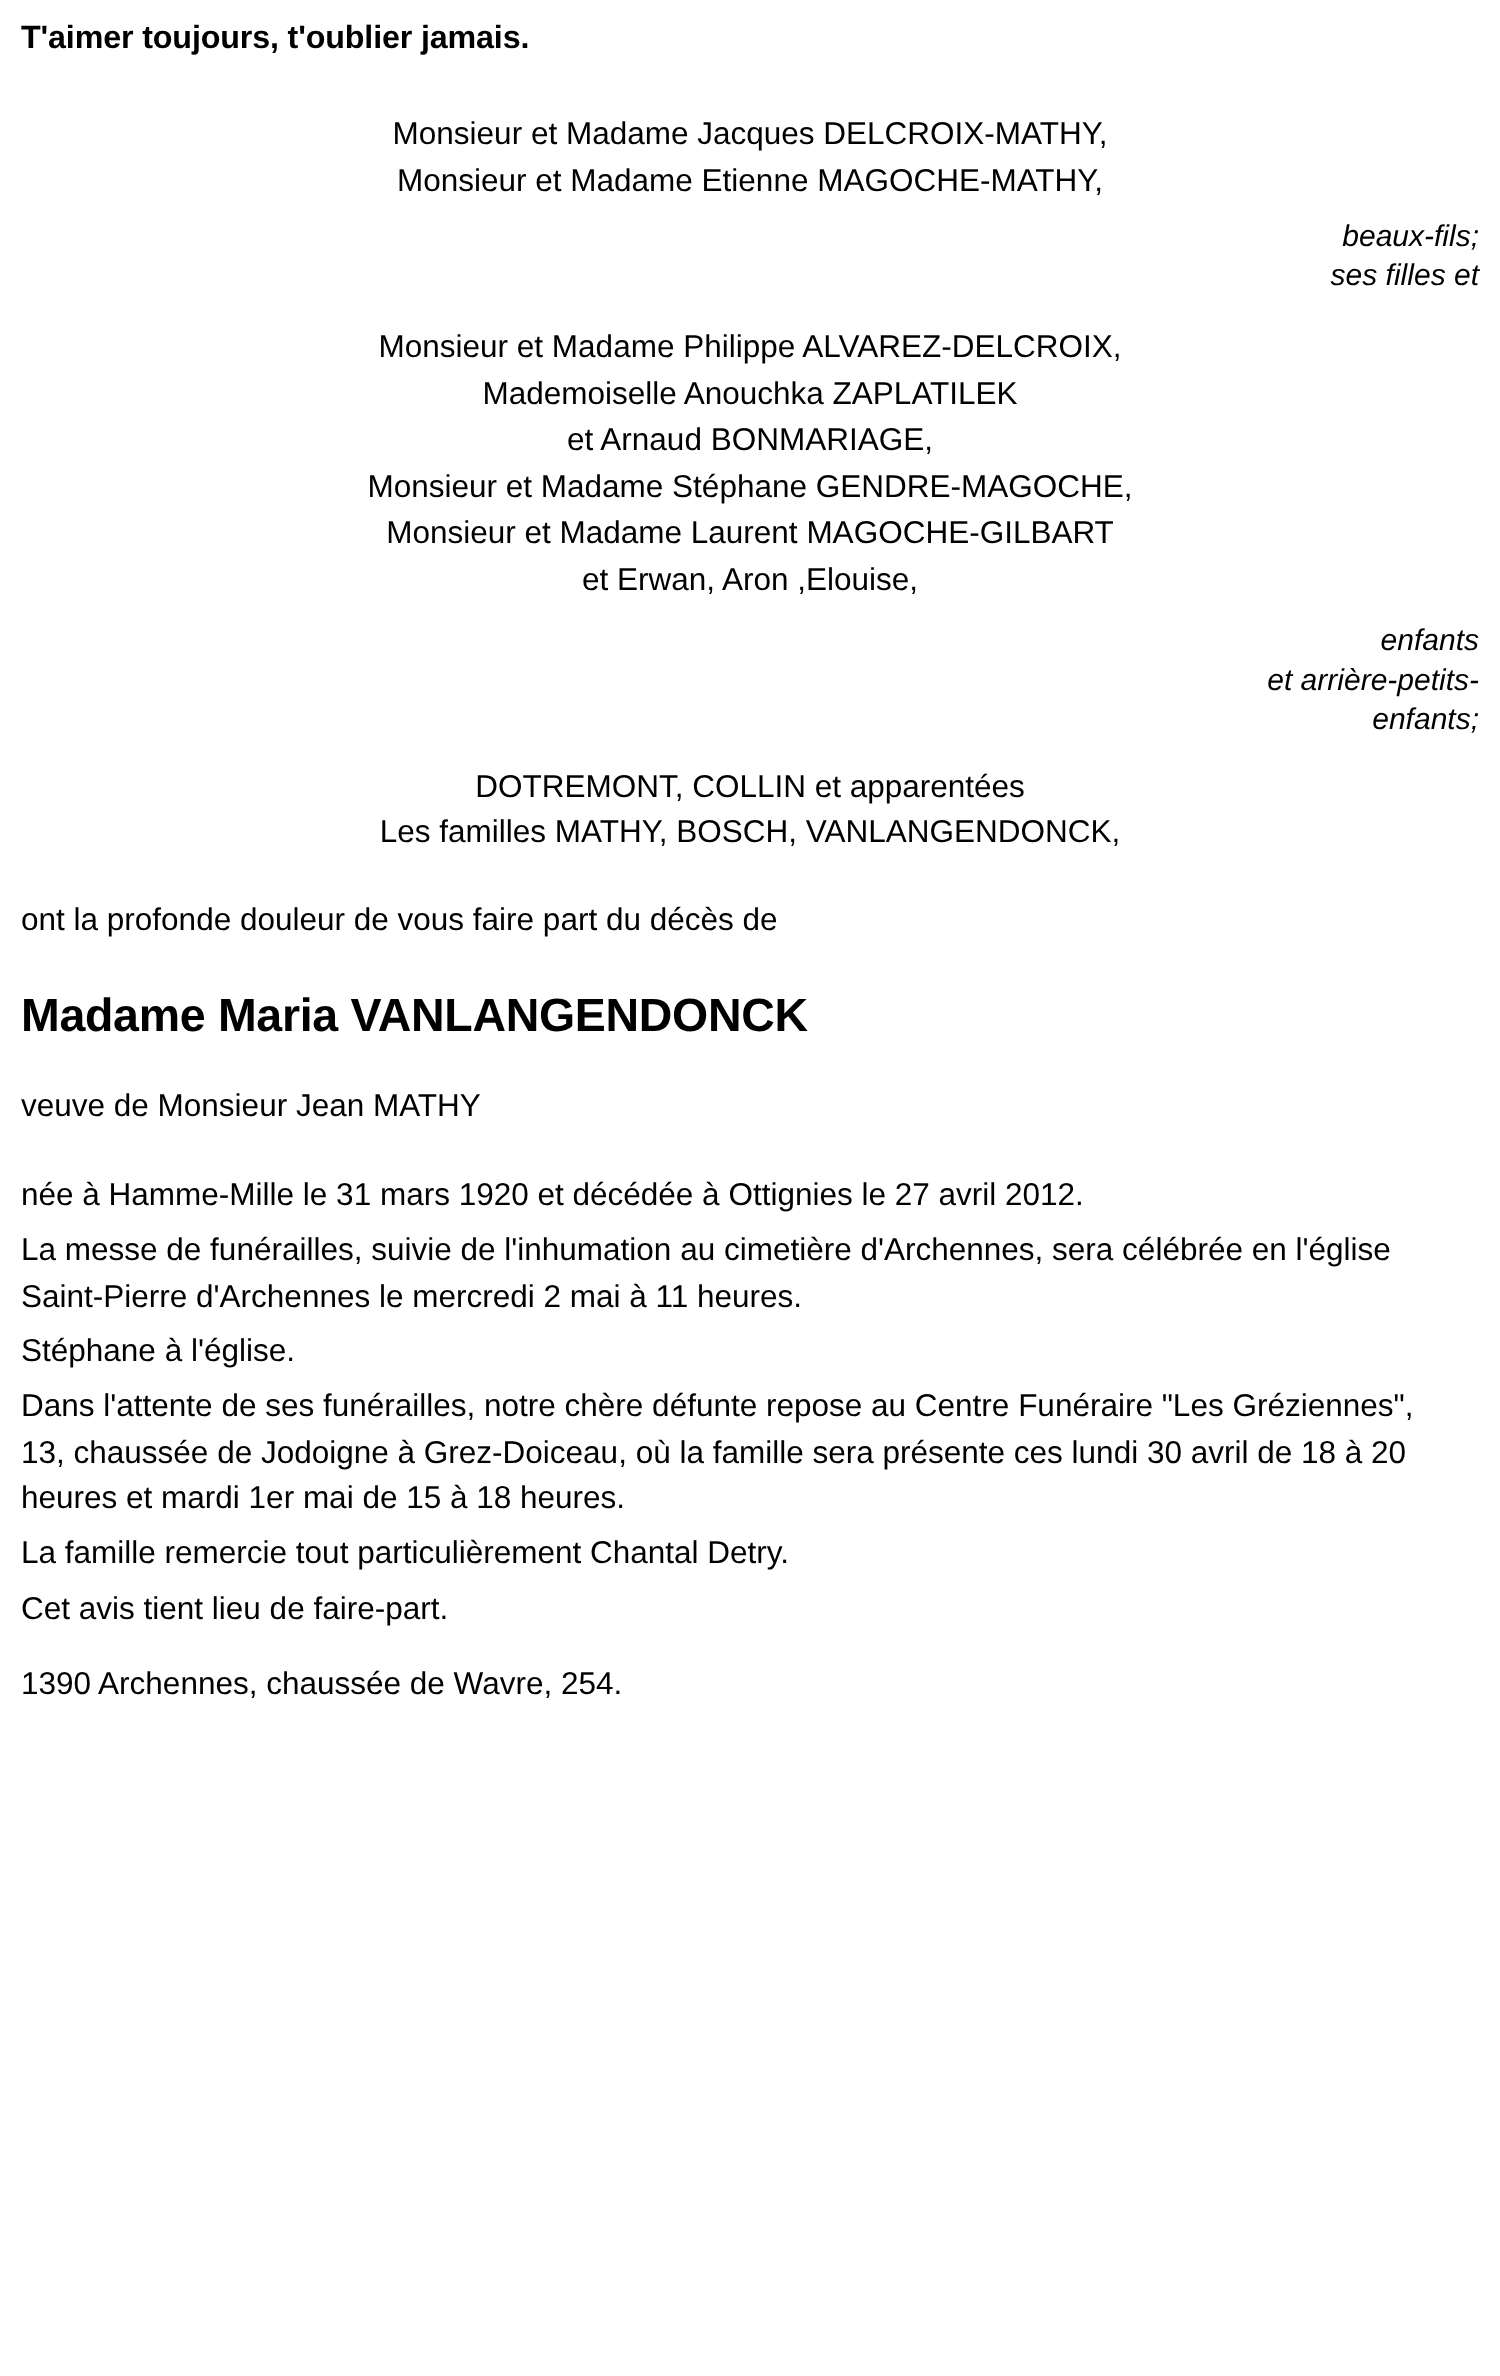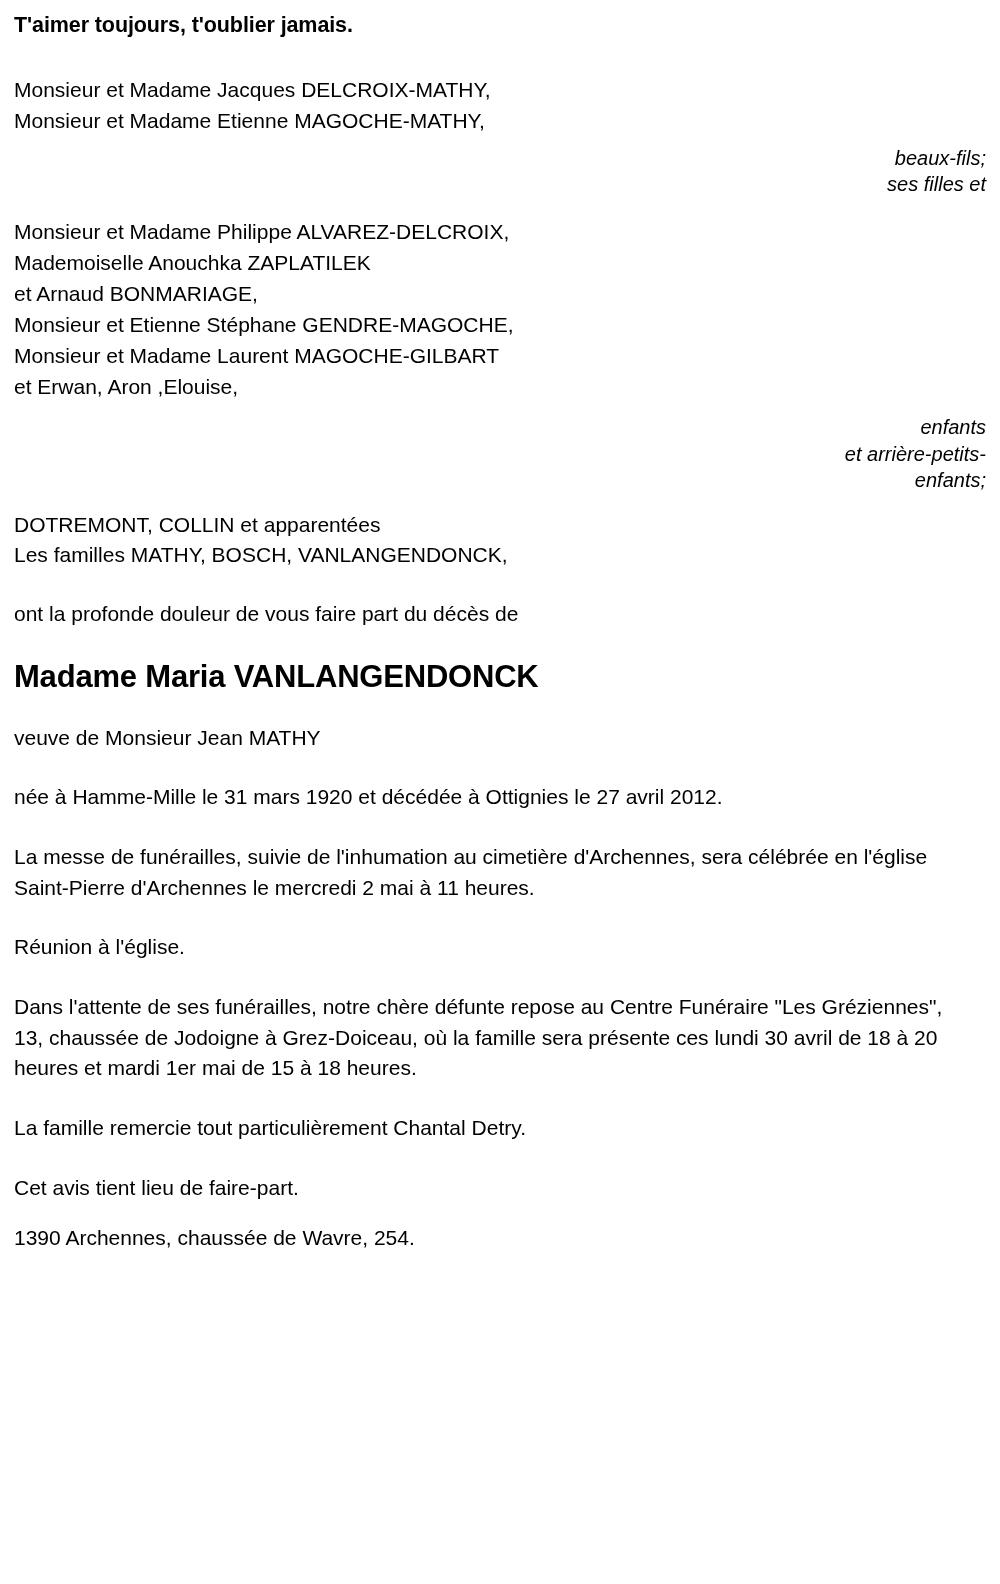--- a/index.html
+++ b/index.html
@@ -45,21 +45,21 @@
     line-height: 1.47;
     margin: 0;
     font-weight: normal;
   }
 
   .names {
     font-size: 21px;
     line-height: 1.47;
     margin: 0;
   }
-  .names div { white-space: nowrap; }
+  .names div { white-space: nowrap; text-align: center; }
 
   .relation {
     font-style: italic;
     font-size: 20px;
     line-height: 1.32;
     text-align: right;
     margin: 0;
     padding-right: 0px;
   }
   .relation .rline { display: block; }
@@ -78,21 +78,21 @@
     margin: 0;
     letter-spacing: -0.2px;
   }
 
   .para {
     font-size: 21px;
     line-height: 1.46;
     margin: 0;
   }
 
-  .para + .para { margin-top: 29px; }
+  .para + .para { margin-top: 6px; }
 
   .narrow { max-width: 955px; }
 </style>
 </head>
 <body>
 
 <div class="page">
   <div class="inner">
 
     <p class="motto">T'aimer toujours, t'oublier jamais.</p>
@@ -110,21 +110,21 @@
       <span class="rline">beaux-fils;</span>
       <span class="rline">ses filles et</span>
     </p>
 
     <div class="spacer-20"></div>
 
     <div class="names">
       <div>Monsieur et Madame Philippe ALVAREZ-DELCROIX,</div>
       <div>Mademoiselle Anouchka ZAPLATILEK</div>
       <div>et Arnaud BONMARIAGE,</div>
-      <div>Monsieur et Etienne Stéphane GENDRE-MAGOCHE,</div>
+      <div>Monsieur et Madame Stéphane GENDRE-MAGOCHE,</div>
       <div>Monsieur et Madame Laurent MAGOCHE-GILBART</div>
       <div>et Erwan, Aron ,Elouise,</div>
     </div>
 
     <div class="spacer-12"></div>
 
     <p class="relation">
       <span class="rline">enfants</span>
       <span class="rline">et arrière-petits-</span>
       <span class="rline">enfants;</span>
@@ -148,21 +148,21 @@
     <div class="spacer-28"></div>
 
     <p class="block">veuve de Monsieur Jean MATHY</p>
 
     <div class="spacer-28"></div>
 
     <p class="para narrow">née à Hamme-Mille le 31 mars 1920 et décédée à Ottignies le 27 avril 2012.</p>
 
     <p class="para narrow">La messe de funérailles, suivie de l'inhumation au cimetière d'Archennes, sera célébrée en l'église Saint-Pierre d'Archennes le mercredi 2 mai à 11 heures.</p>
 
-    <p class="para narrow">Réunion à l'église.</p>
+    <p class="para narrow">Stéphane à l'église.</p>
 
     <p class="para narrow">Dans l'attente de ses funérailles, notre chère défunte repose au Centre Funéraire "Les Gréziennes", 13, chaussée de Jodoigne à Grez-Doiceau, où la famille sera présente ces lundi 30 avril de 18 à 20 heures et mardi 1er mai de 15 à 18 heures.</p>
 
     <p class="para narrow">La famille remercie tout particulièrement Chantal Detry.</p>
 
     <p class="para narrow">Cet avis tient lieu de faire-part.</p>
 
     <div class="spacer-20"></div>
 
     <p class="para narrow">1390 Archennes, chaussée de Wavre, 254.</p>

